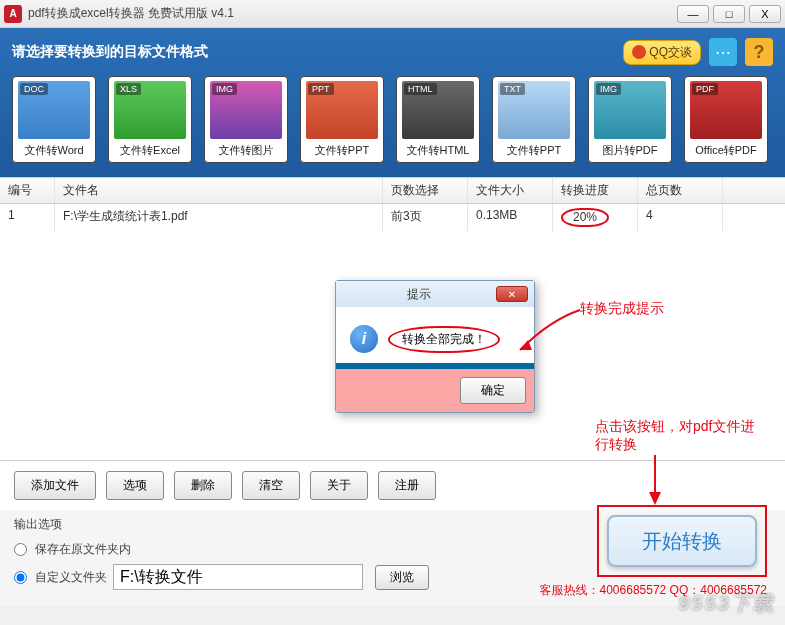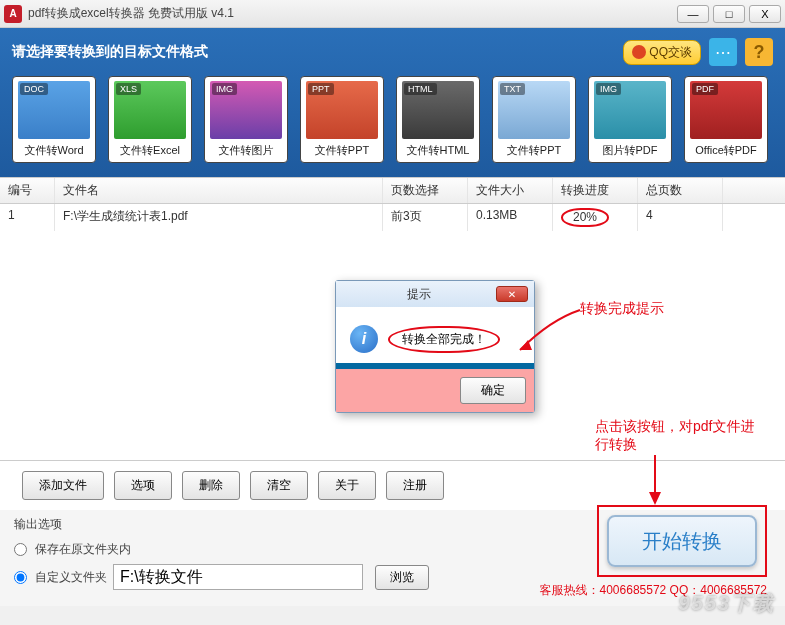--- a/index.html
+++ b/index.html
@@ -48,21 +48,21 @@
 .dialog-tb span{flex:1;}
 .dlg-close{width:32px;height:16px;background:linear-gradient(#e8736a,#c93a2a);border-radius:3px;border:1px solid #a02a1a;color:#fff;font-size:10px;display:flex;align-items:center;justify-content:center;cursor:pointer;}
 .dialog-body{padding:18px 14px 10px;display:flex;align-items:center;gap:10px;font-size:12px;}
 .info-icon{width:28px;height:28px;border-radius:50%;background:radial-gradient(circle at 35% 30%, #6ab5f5,#2a6fc8);display:flex;align-items:center;justify-content:center;color:#fff;font-size:16px;font-weight:bold;font-style:italic;}
 .dlg-msg-circ{border:2px solid #e30a17;border-radius:50%/55%;padding:3px 12px;}
 .dialog-foot{padding:8px;text-align:right;border-top:6px solid #0369a1;background:#fca5a5;}
 .dlg-ok{padding:4px 20px;font-size:12px;border:1px solid #888;background:linear-gradient(#fdfdfd,#e4e4e4);border-radius:3px;cursor:pointer;}
 
 .anno{position:absolute;color:#e30a17;font-size:14px;z-index:20;}
 
-.btn-row{display:flex;gap:10px;padding:10px 22px;}
+.btn-row{display:flex;gap:10px;padding:10px 14px;}
 .btn{padding:5px 16px;font-size:12px;border:1px solid #888;background:linear-gradient(#fdfdfd,#e4e4e4);border-radius:3px;cursor:pointer;}
 
 .out-section{padding:6px 14px 10px;background:#f5f5f5;font-size:12px;color:#444;}
 .out-title{margin-bottom:8px;}
 .radio-row{display:flex;align-items:center;gap:6px;margin:6px 0;}
 .radio-row input[type=radio]{margin-right:2px;}
 .path-input{width:250px;padding:3px 6px;font-size:16px;border:1px solid #aaa;background:#fff;}
 .browse-btn{padding:3px 14px;font-size:12px;border:1px solid #888;background:linear-gradient(#fdfdfd,#e4e4e4);border-radius:3px;cursor:pointer;margin-left:6px;}
 
 .start-btn{position:absolute;right:28px;bottom:58px;width:150px;height:52px;border:2px solid #9bb8d4;border-radius:8px;background:linear-gradient(#eef5fc,#d8e8f5);color:#2a7fc8;font-size:20px;display:flex;align-items:center;justify-content:center;cursor:pointer;box-shadow:0 2px 4px rgba(0,0,0,.2);}

